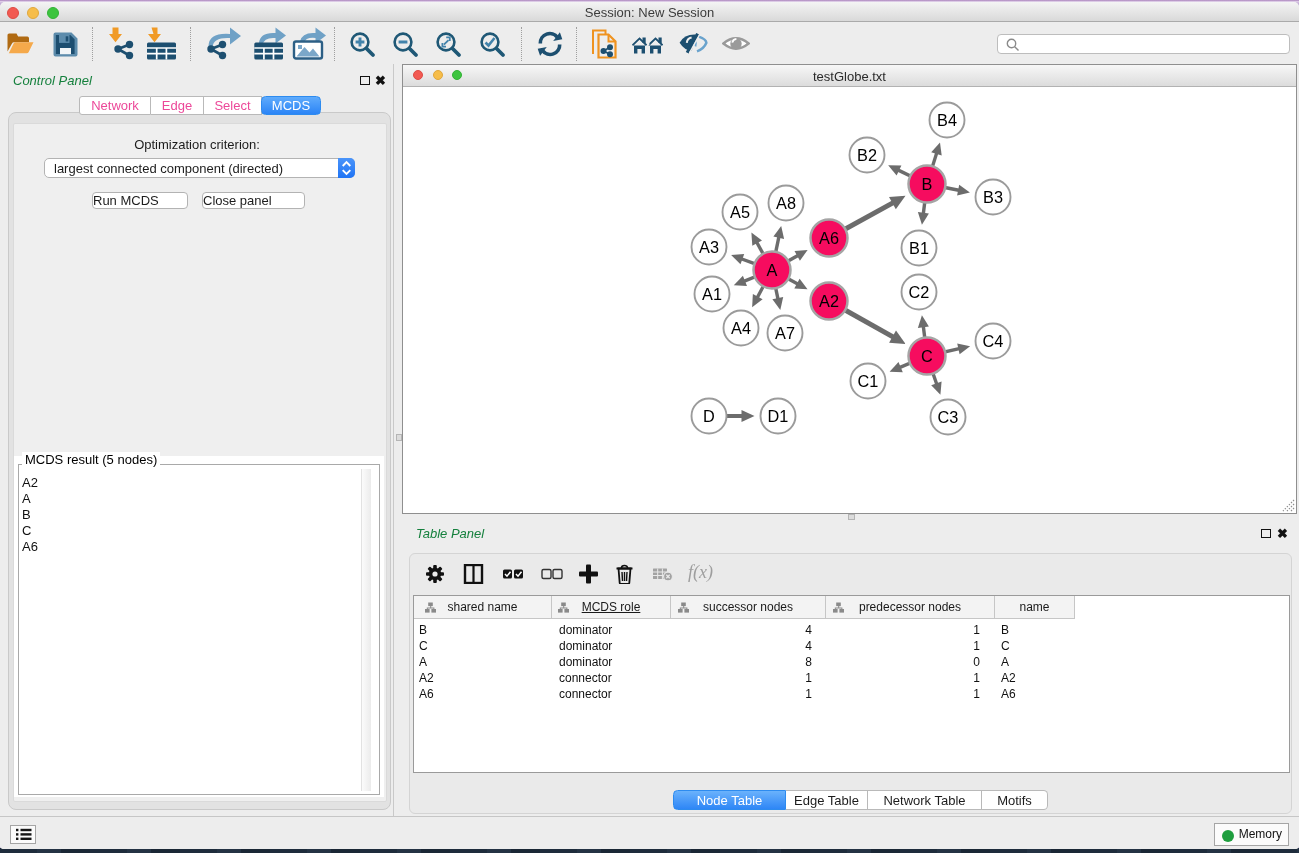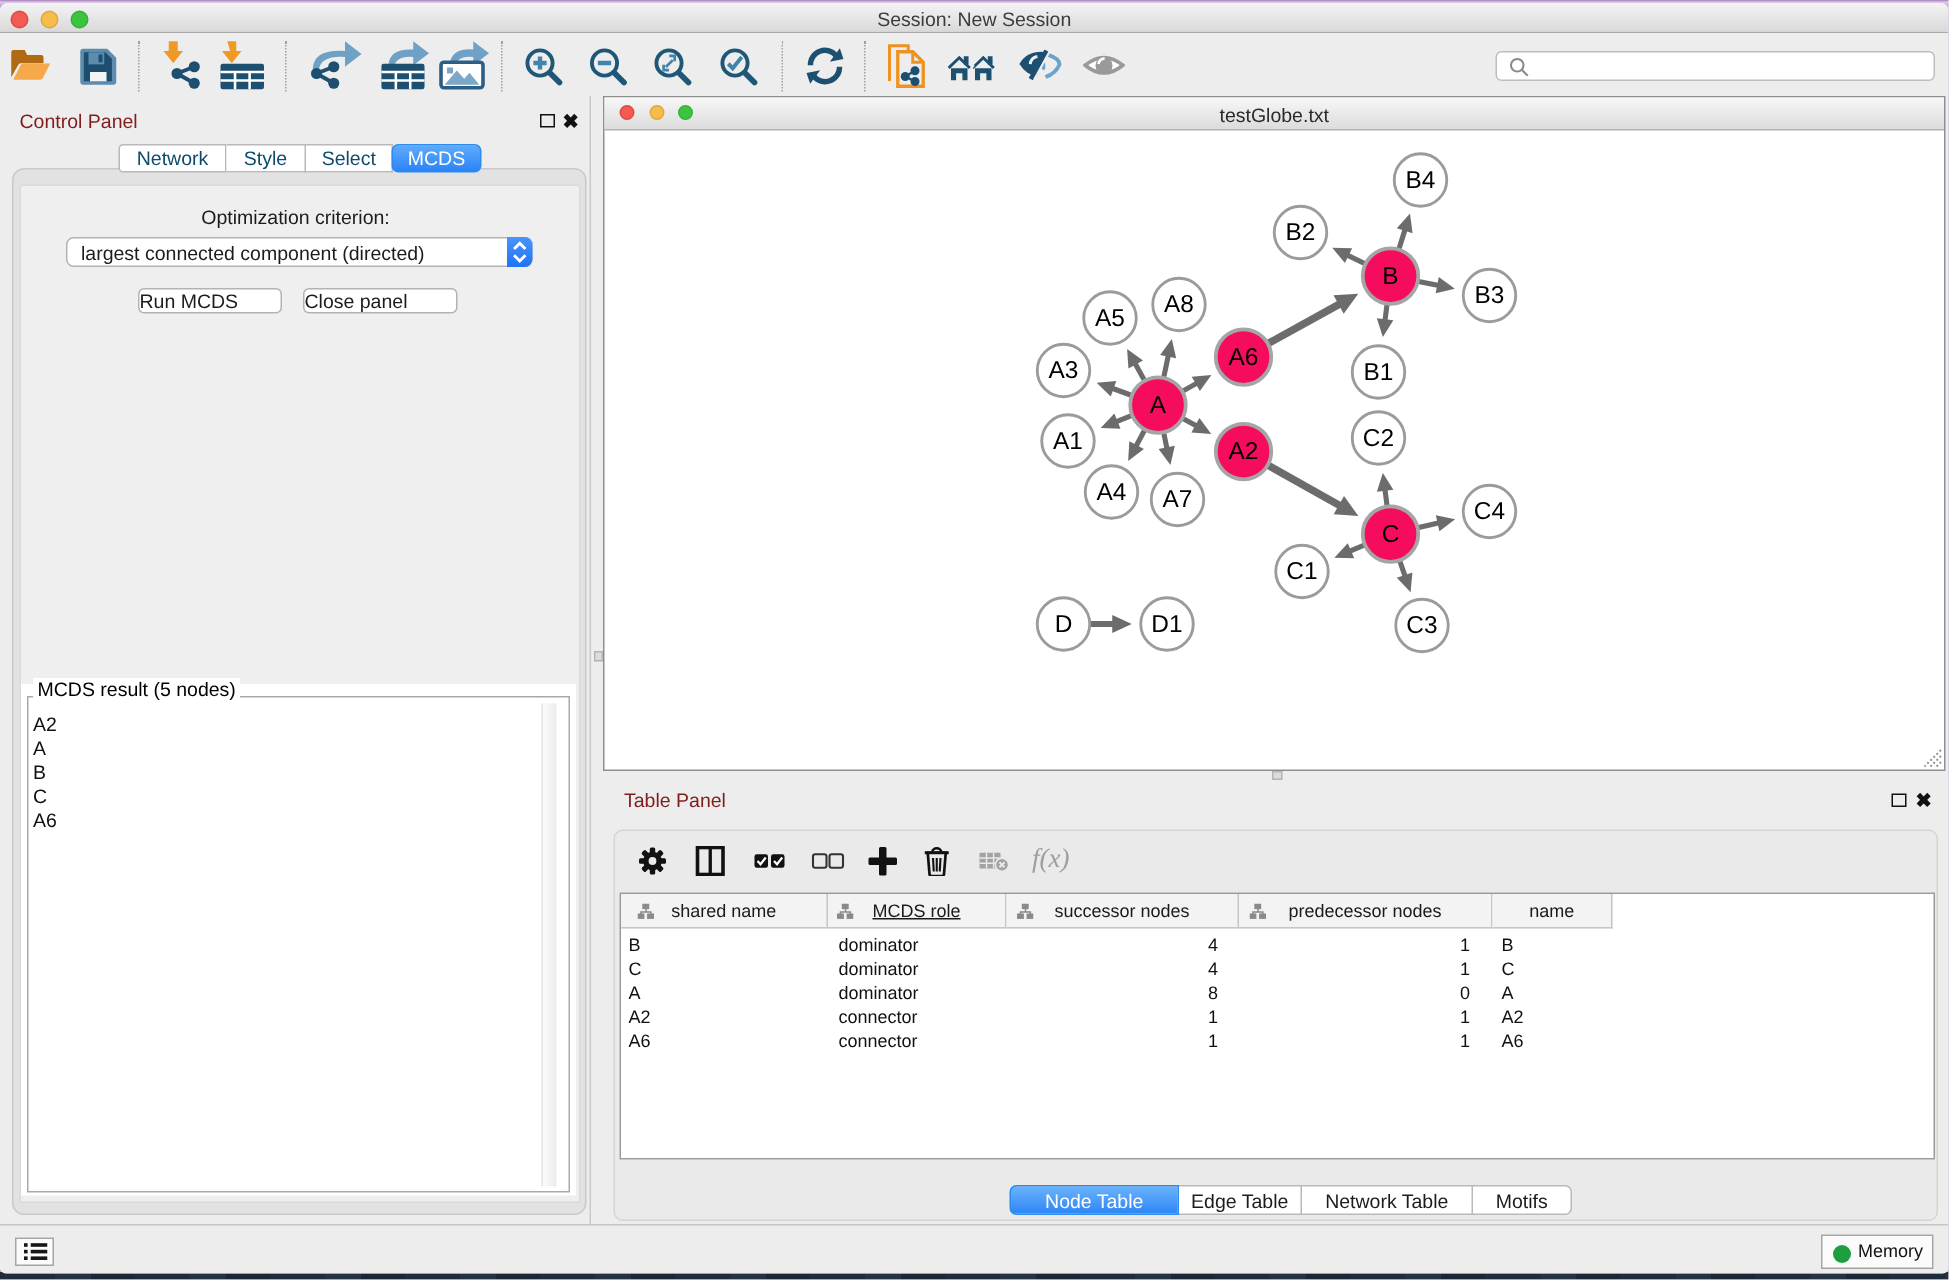--- a/index.html
+++ b/index.html
@@ -10,25 +10,25 @@
 #app { position:absolute; left:0; top:2px; right:0; bottom:4px; background:#ededed; border-radius:5px 5px 4px 4px; overflow:hidden; }
 #titlebar { position:absolute; left:0; top:0; width:100%; height:20px; background:linear-gradient(#f4f4f4,#d9d9d9); border-bottom:1px solid #aaaaaa; border-radius:5px 5px 0 0; }
 #titlebar .ttl { position:absolute; left:0; right:0; top:3px; text-align:center; font-size:13px; color:#3c3c3c; }
 .tl { position:absolute; width:12px; height:12px; border-radius:50%; top:4px; }
 
 #toolbar { position:absolute; left:0; top:21px; width:100%; height:41px; background:#ededed; }
 .sep { position:absolute; top:4px; height:34px; width:0; border-left:1px dotted #9f9f9f; }
 .ticon { position:absolute; top:7px; }
 
 #cpanel { position:absolute; left:0; top:62px; width:394px; bottom:33px; background:#ededed; border-right:1px solid #c9c9c9; }
-.ptitle { font-size:13px; color:#7f1d1d; }
+.ptitle { font-size:13px; color:#15803d;font-style:italic; }
 .wmax { position:absolute; width:10px; height:9px; border:1.6px solid #111; }
 .wclose { position:absolute; font-size:13px; font-weight:bold; color:#111; line-height:11px; }
 .tabrow { position:absolute; display:flex; z-index:3; }
-.tab { height:19px; background:#fff; border:1px solid #b9b9b9; border-left:none; font-size:13px; color:#0c4a6e; display:flex; align-items:center; justify-content:center; }
+.tab { height:19px; background:#fff; border:1px solid #b9b9b9; border-left:none; font-size:13px; color:#ec4899; display:flex; align-items:center; justify-content:center; }
 .tab.first { border-left:1px solid #b9b9b9; border-radius:3px 0 0 3px; }
 .tab.sel { background:linear-gradient(#5fabfc,#2b84f6); color:#fff; border:1px solid #2d8bef; border-radius:4.5px; }
 .btn { position:absolute; background:#fff; border:1px solid #b3b3b3; border-radius:4px; font-size:13px; color:#1c1c1c; text-align:left; }
 
 #netwin { position:absolute; left:402px; top:62px; width:895px; height:450px; background:#fff; border:1px solid #8f8f8f; }
 #nettitle { position:absolute; left:0; top:0; width:100%; height:22px; background:linear-gradient(#f7f7f7,#dcdcdc); border-bottom:1px solid #b2b2b2; }
 #netcanvas { position:absolute; left:1px; top:23px; right:1px; bottom:1px; background:#fff; }
 
 #tpanel { position:absolute; left:402px; top:516px; right:0; bottom:33px; background:#ededed; }
 .th { position:absolute; top:0; height:23px; background:#f3f3f3; border-right:1px solid #c6c6c6; border-bottom:1px solid #c6c6c6; font-size:12px; color:#1a1a1a; display:flex; align-items:center; justify-content:center; }
@@ -204,21 +204,21 @@
         <line x1="8.7" y1="8.7" x2="12.5" y2="12.5" stroke="#8a8a8a" stroke-width="1.4"></line>
       </svg>
     </div>
   </div>
   <div id="cpanel">
     <div class="ptitle abs" style="left:13px;top:9px;">Control Panel</div>
     <div class="wmax" style="left:360px;top:12px;"></div>
     <div class="wclose" style="left:375px;top:11px;">✖</div>
     <div class="tabrow" style="left:79px;top:32px;">
       <div class="tab first" style="width:72px;">Network</div>
-      <div class="tab" style="width:53px;">Style</div>
+      <div class="tab" style="width:53px;">Edge</div>
       <div class="tab" style="width:58px;">Select</div>
       <div class="tab sel" style="width:60px;margin-left:-1px;">MCDS</div>
     </div>
     <div class="abs" style="left:8px;top:48px;width:383px;height:698px;background:#e2e2e2;border:1px solid #c9c9c9;border-radius:8px;"></div>
     <div class="abs" style="left:13px;top:59px;width:374px;height:679px;background:#efefef;border:1px solid #dadada;border-radius:2px;"></div>
     <div class="abs" style="left:0;top:73px;width:394px;text-align:center;font-size:13px;color:#1c1c1c;">Optimization criterion:</div>
 
     <div class="abs" style="left:44px;top:94px;width:311px;height:20px;background:#fff;border:1px solid #b3b3b3;border-radius:5px;">
       <div class="abs" style="left:9px;top:1px;font-size:13px;color:#1c1c1c;line-height:17px;">largest connected component (directed)</div>
       <div class="abs" style="right:-1px;top:-1px;width:17px;height:20px;background:linear-gradient(#4a94fa,#1f74f5);border-radius:0 5px 5px 0;">

